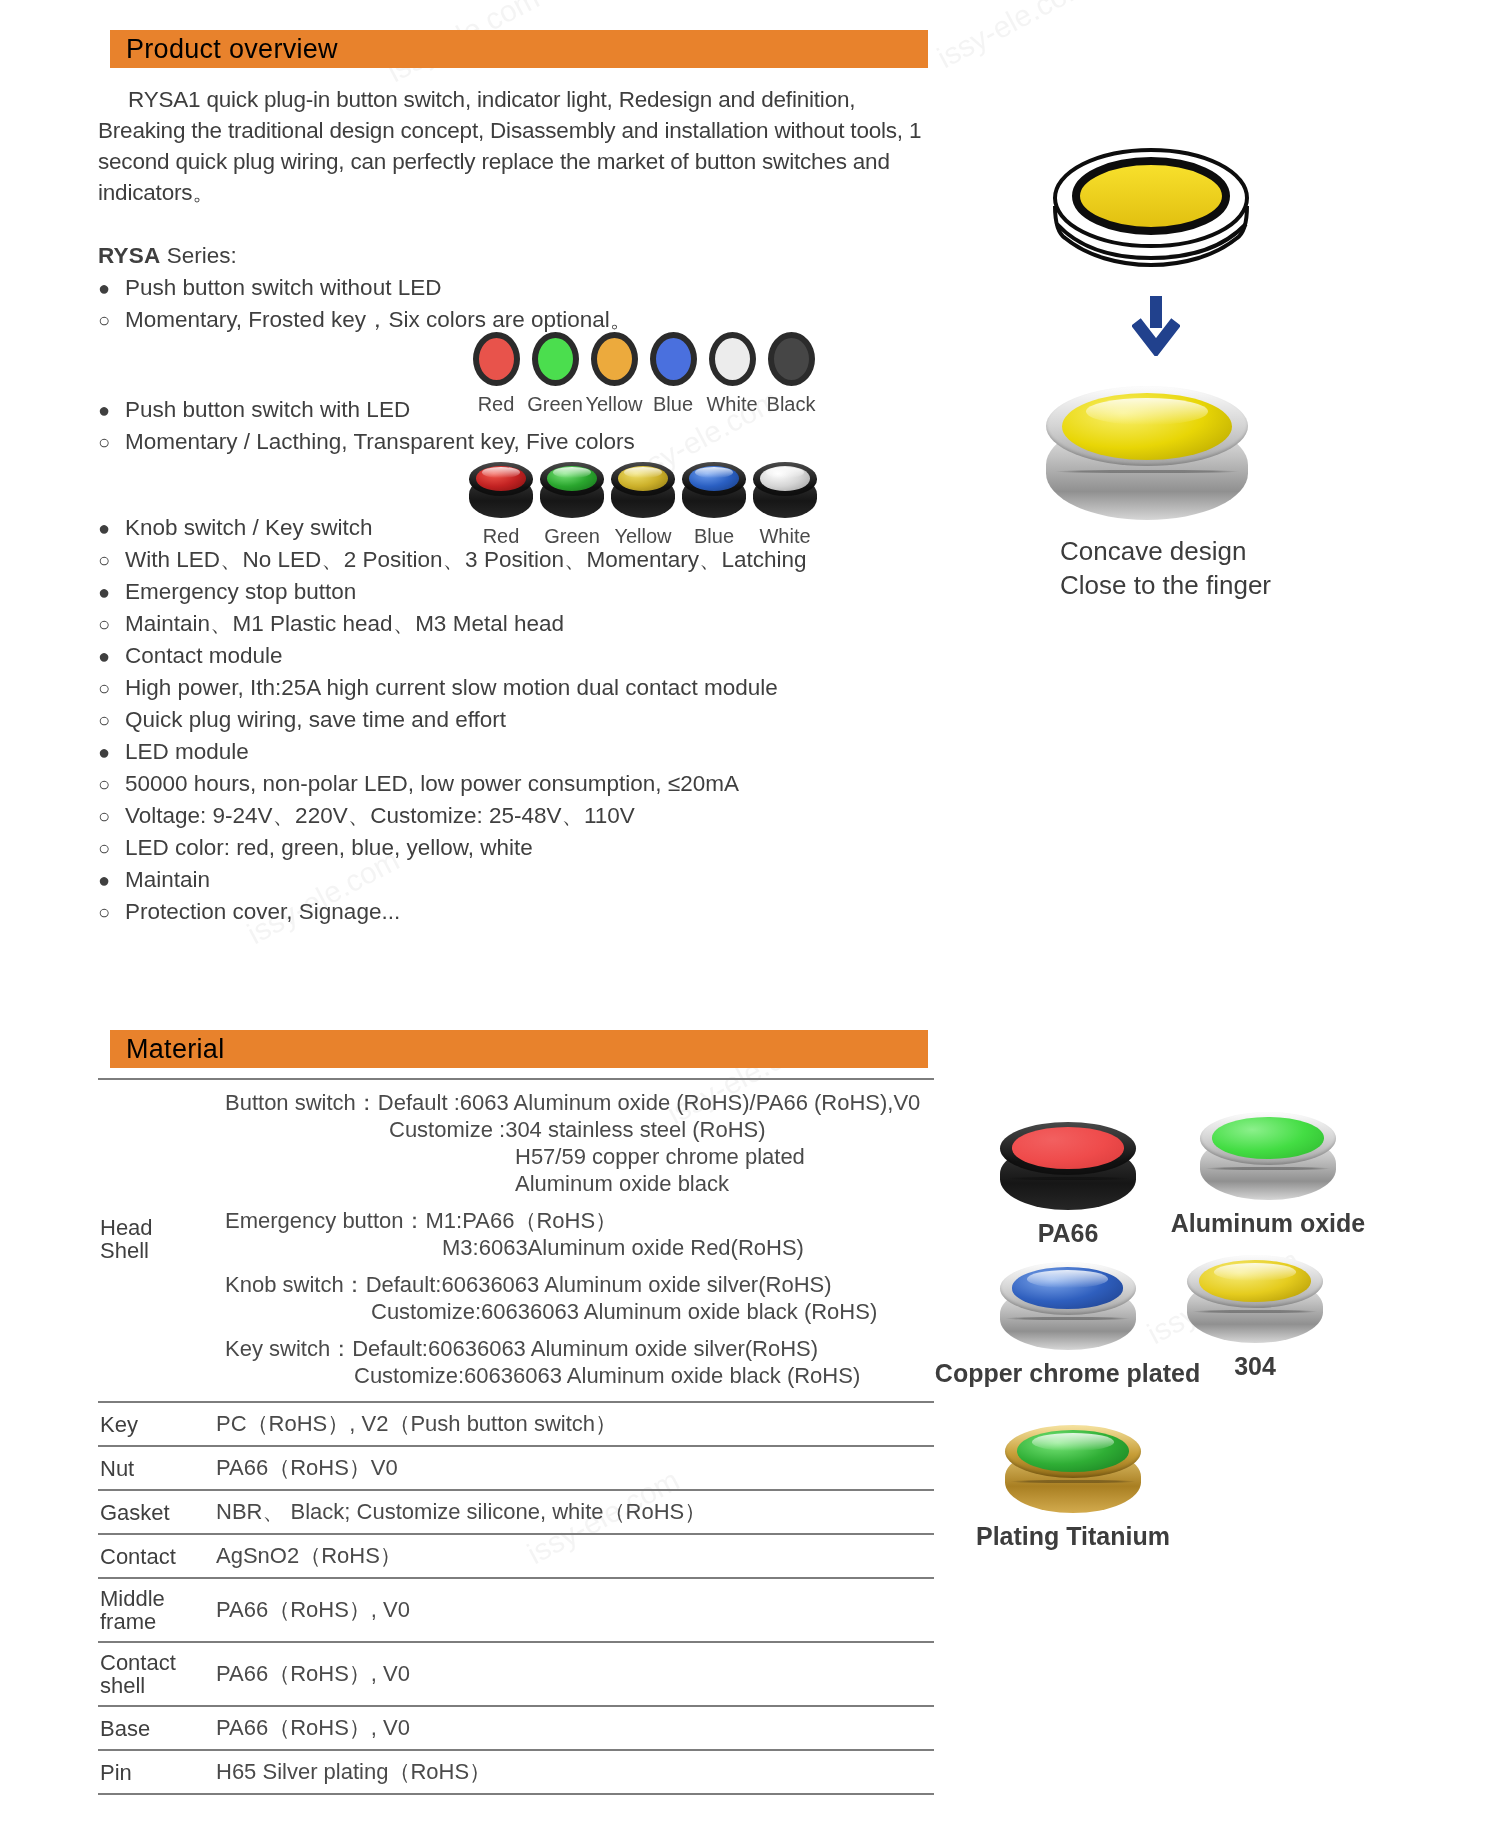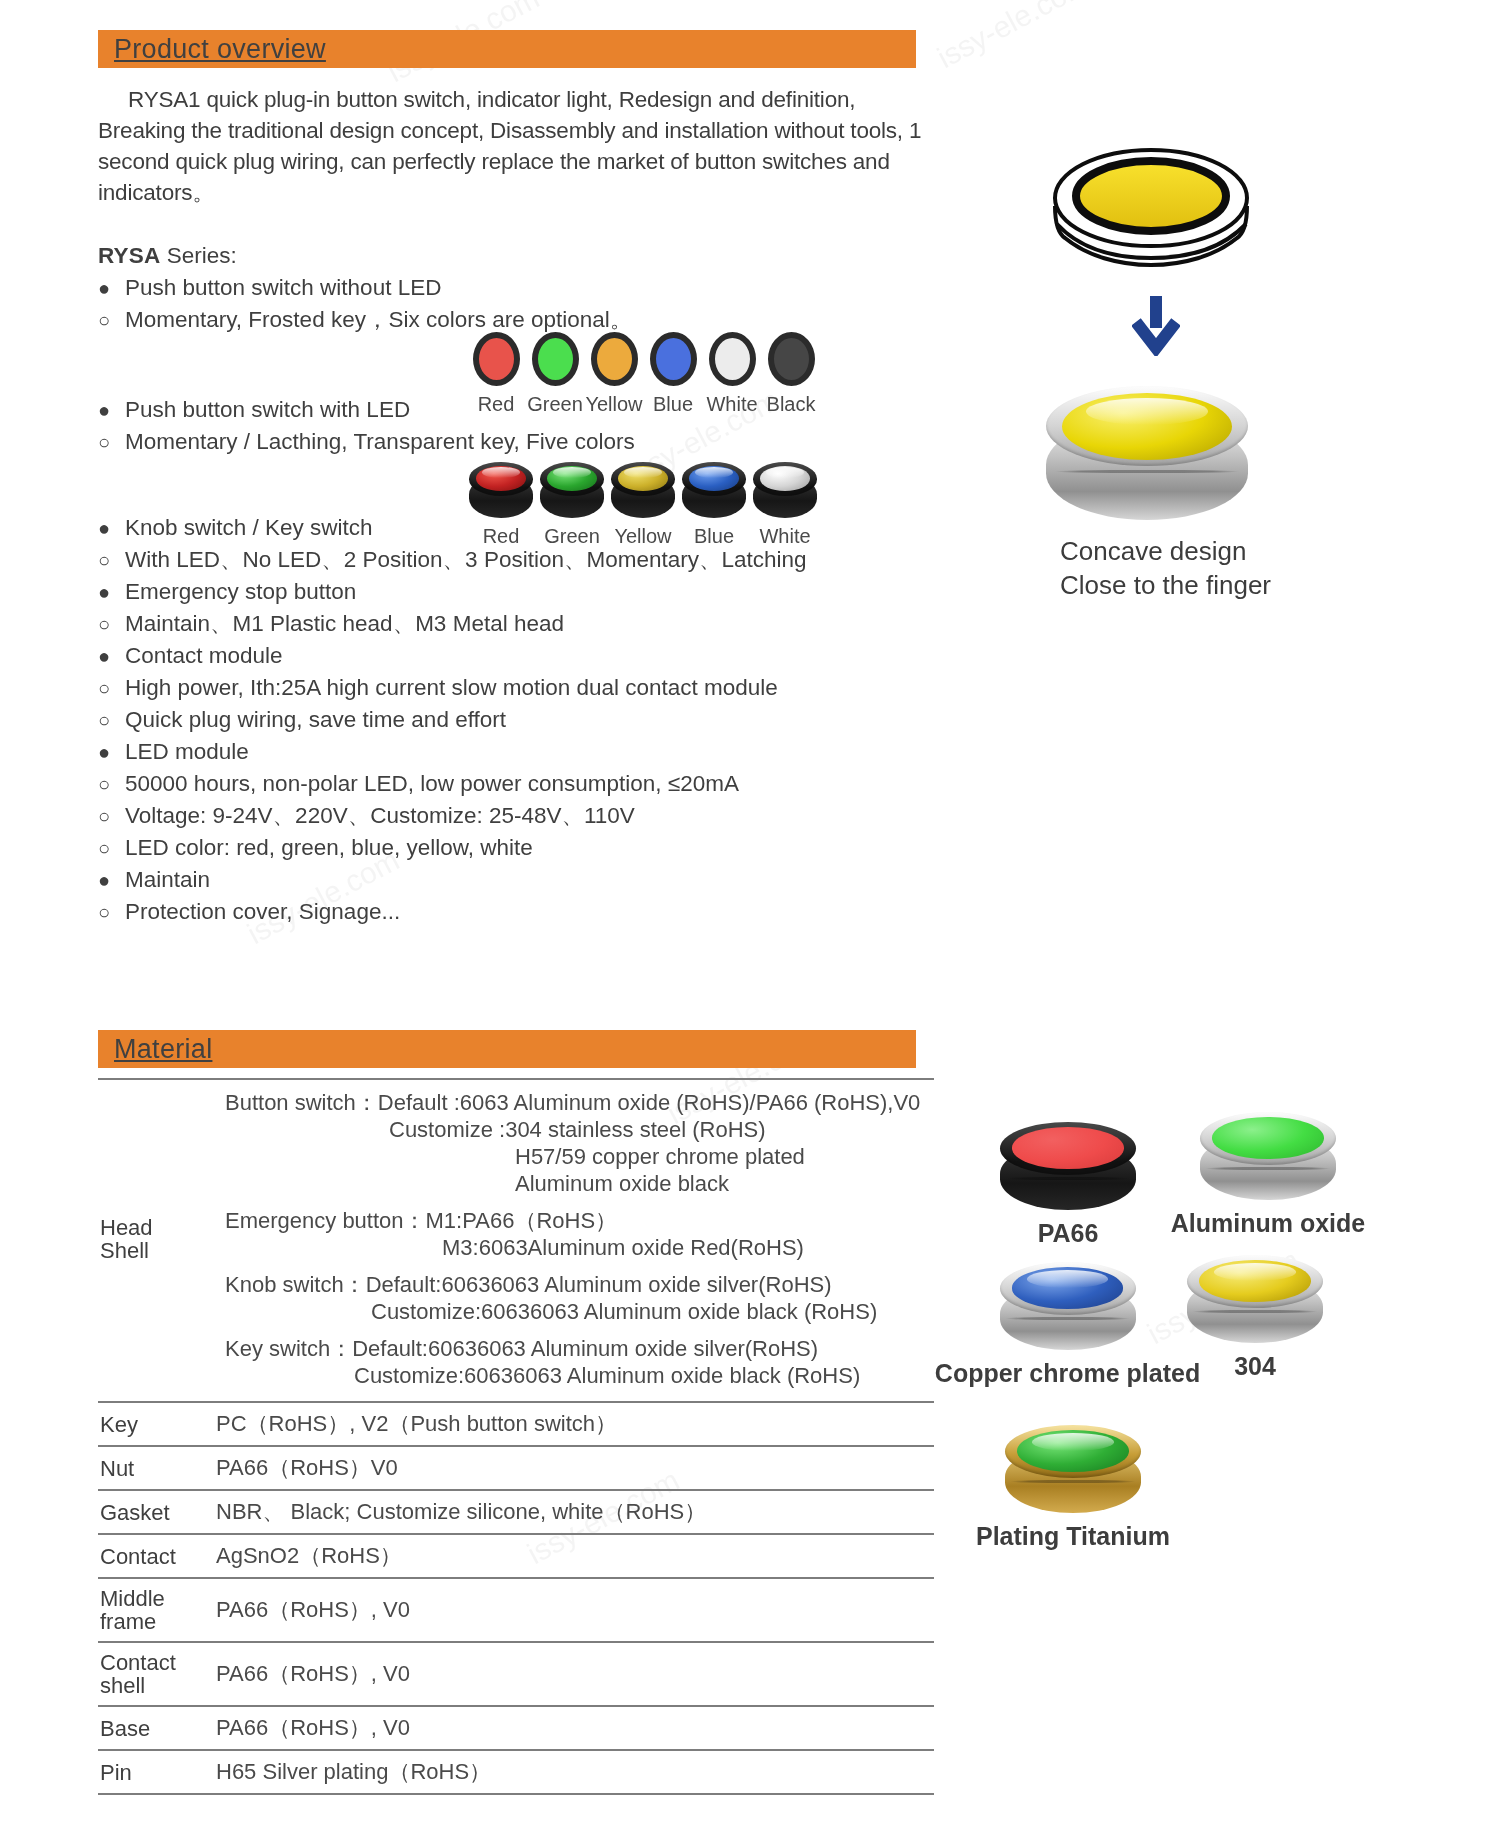--- a/index.html
+++ b/index.html
@@ -5,23 +5,23 @@
   html,body { margin:0; padding:0; background:#ffffff; }
   .page {
     position:relative; width:1494px; height:1832px; background:#ffffff;
     font-family:"Liberation Sans","DejaVu Sans",sans-serif; color:#3f3f3f;
     overflow:hidden;
   }
   
   .wm { position:absolute; font-size:30px; color:#8a8a8a; opacity:.09;
         transform:rotate(-28deg); white-space:nowrap; pointer-events:none; }
   
-  .band { position:absolute; left:98px; width:818px; height:38px;
-          color:#404040; font-size:27px; line-height:38px; padding-left:16px;
-          box-sizing:border-box; letter-spacing:.3px;text-decoration:underline; }
+  .band { position:absolute; left:110px; width:818px; height:38px;
+          color:#000000; font-size:27px; line-height:38px; padding-left:16px;
+          box-sizing:border-box; letter-spacing:.3px; }
   .band1 { top:30px; } .band2 { top:1030px; }
   
   .intro { position:absolute; left:98px; top:84px; width:845px;
            font-size:22.5px; line-height:31px; text-indent:30px;
            letter-spacing:-.2px; color:#3e3e3e; }
   
   .series { position:absolute; left:98px; top:240px; width:720px; font-size:22.5px; }
   .series-title { line-height:32px; }
   .series-title .brand { font-weight:bold; letter-spacing:.2px;margin-top:29px; }
   .li { line-height:32px; white-space:nowrap; }

